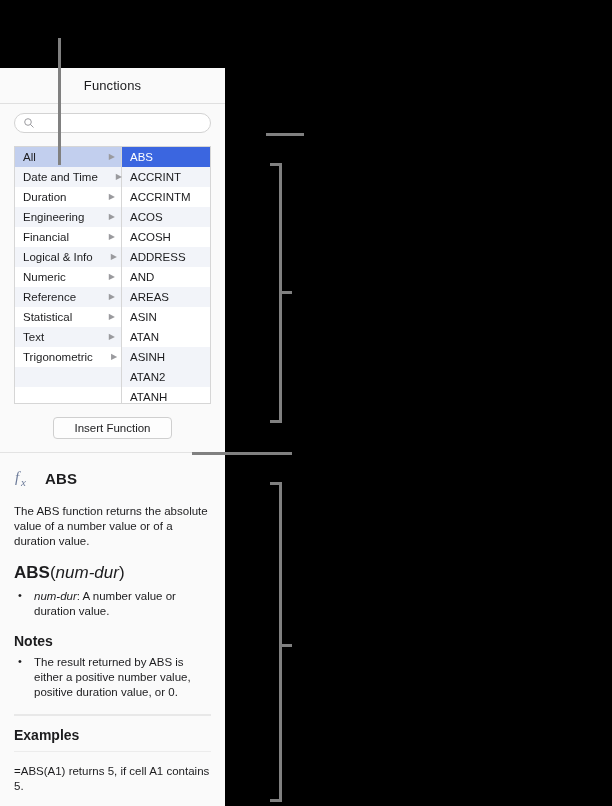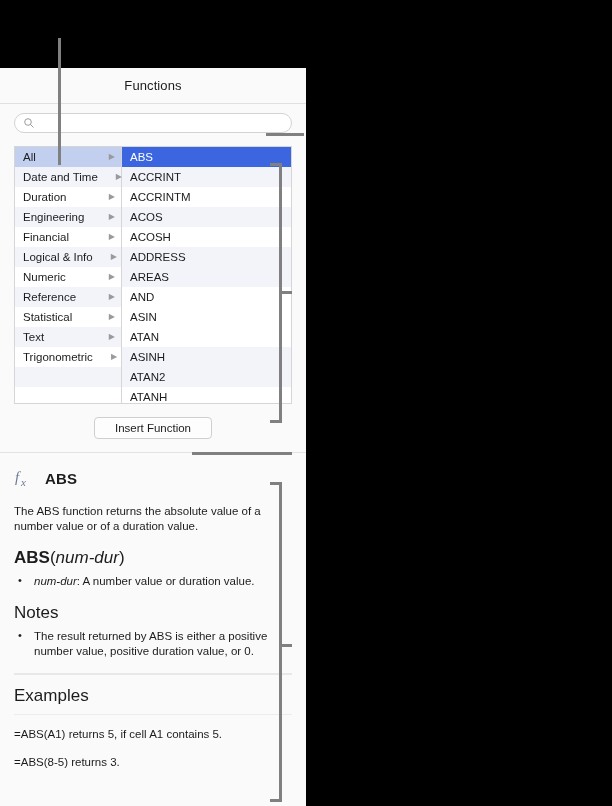--- a/index.html
+++ b/index.html
@@ -14,21 +14,21 @@
     overflow: hidden;
     font-family: "Liberation Sans", sans-serif;
     -webkit-font-smoothing: antialiased;
   }
 
   
   #functions-panel {
     position: absolute;
     left: 0;
     top: 68px;
-    width: 306px;
+    width: 225px;
     height: 738px;
     background: #fafafa;
     box-sizing: border-box;
   }
 
   
   #panel-titlebar {
     height: 35px;
     border-bottom: 1px solid #e0e0e0;
     display: flex;
@@ -203,22 +203,22 @@
   ul.bullets li:before {
     content: "\2022";
     position: absolute;
     left: 4px;
     top: -1px;
     font-size: 11px;
     color: #1c1c1e;
   }
   ul.bullets li .arg { font-style: italic; }
   .section-heading {
-    font-size: 17px;
-    font-weight: normal;
+    font-size: 14px;
+    font-weight: bold;
     color: #1c1c1e;
     margin: 0 0 6px 0;
   }
   .rule {
     height: 2px;
     background: #e8e8e8;
     margin: 14px 0 11px 0;
   }
   .rule.thin {
     height: 1px;
@@ -324,25 +324,25 @@
         </div>
         <div class="fn-row zebra">
           <span>ACOS</span>
         </div>
         <div class="fn-row">
           <span>ACOSH</span>
         </div>
         <div class="fn-row zebra">
           <span>ADDRESS</span>
         </div>
+        <div class="fn-row">
+          <span>AND</span>
+        </div>
         <div class="fn-row zebra">
           <span>AREAS</span>
-        </div>
-        <div class="fn-row">
-          <span>AND</span>
         </div>
         <div class="fn-row">
           <span>ASIN</span>
         </div>
         <div class="fn-row">
           <span>ATAN</span>
         </div>
         <div class="fn-row zebra">
           <span>ASINH</span>
         </div>

